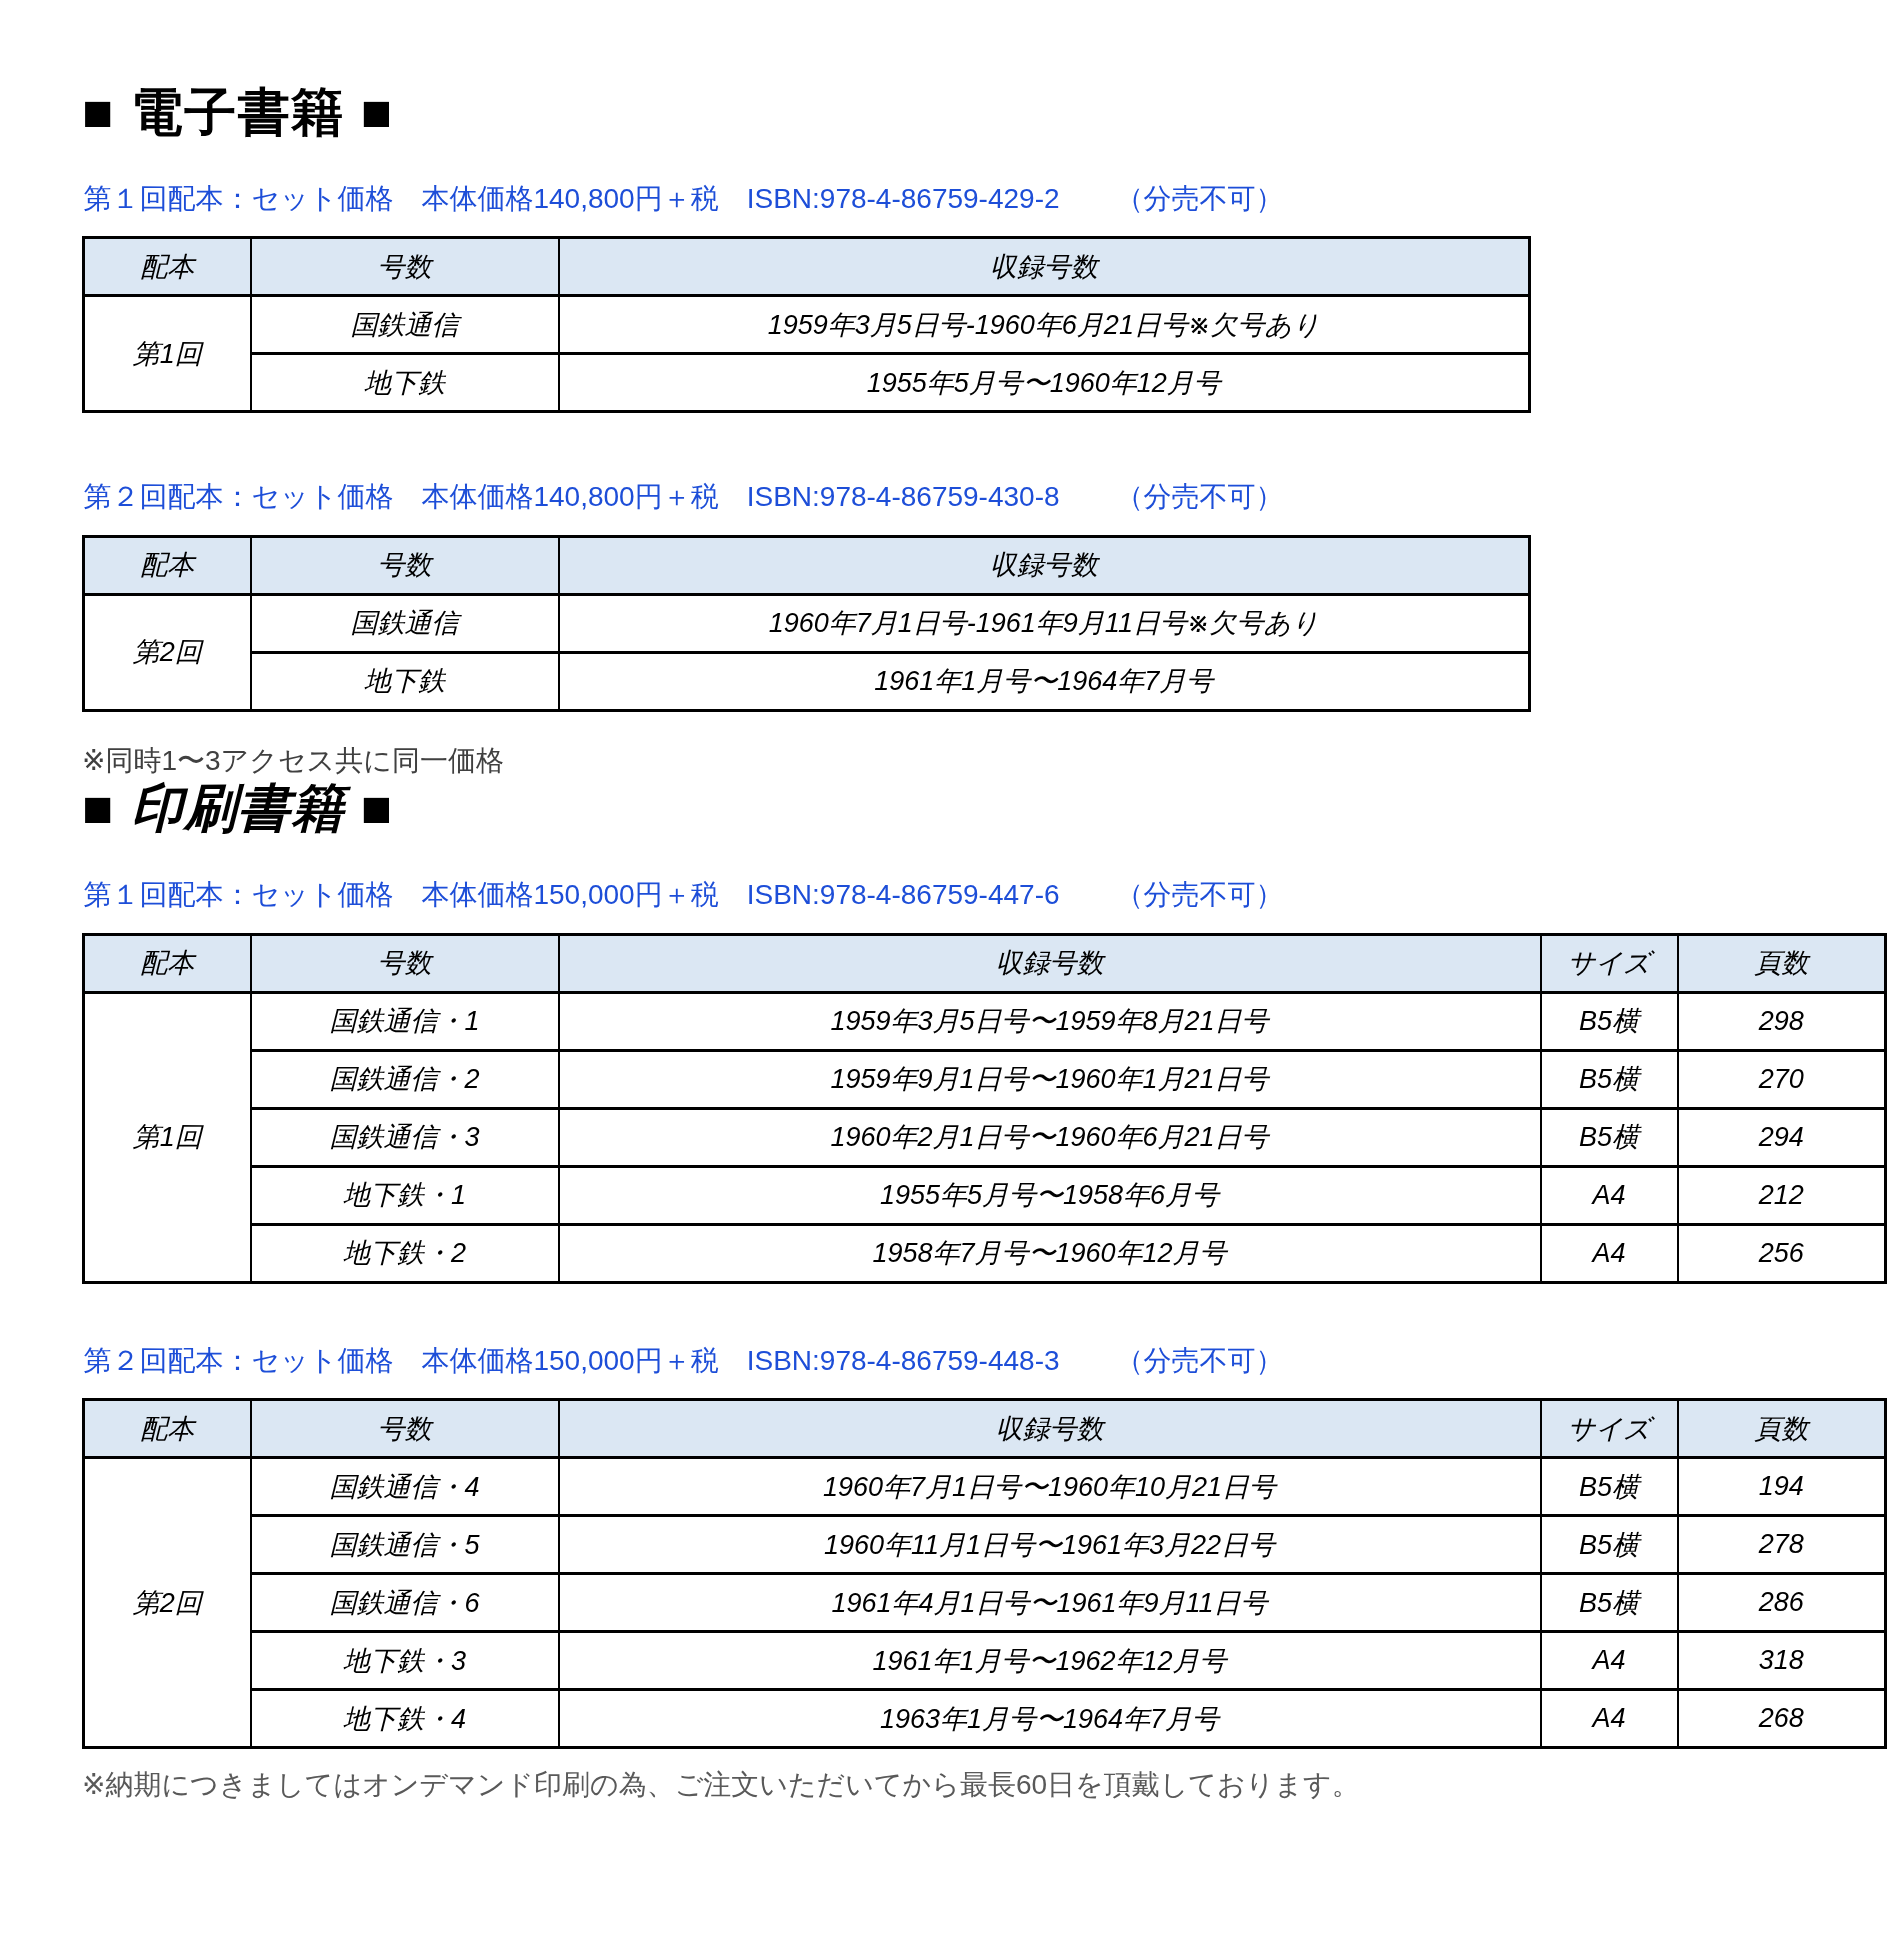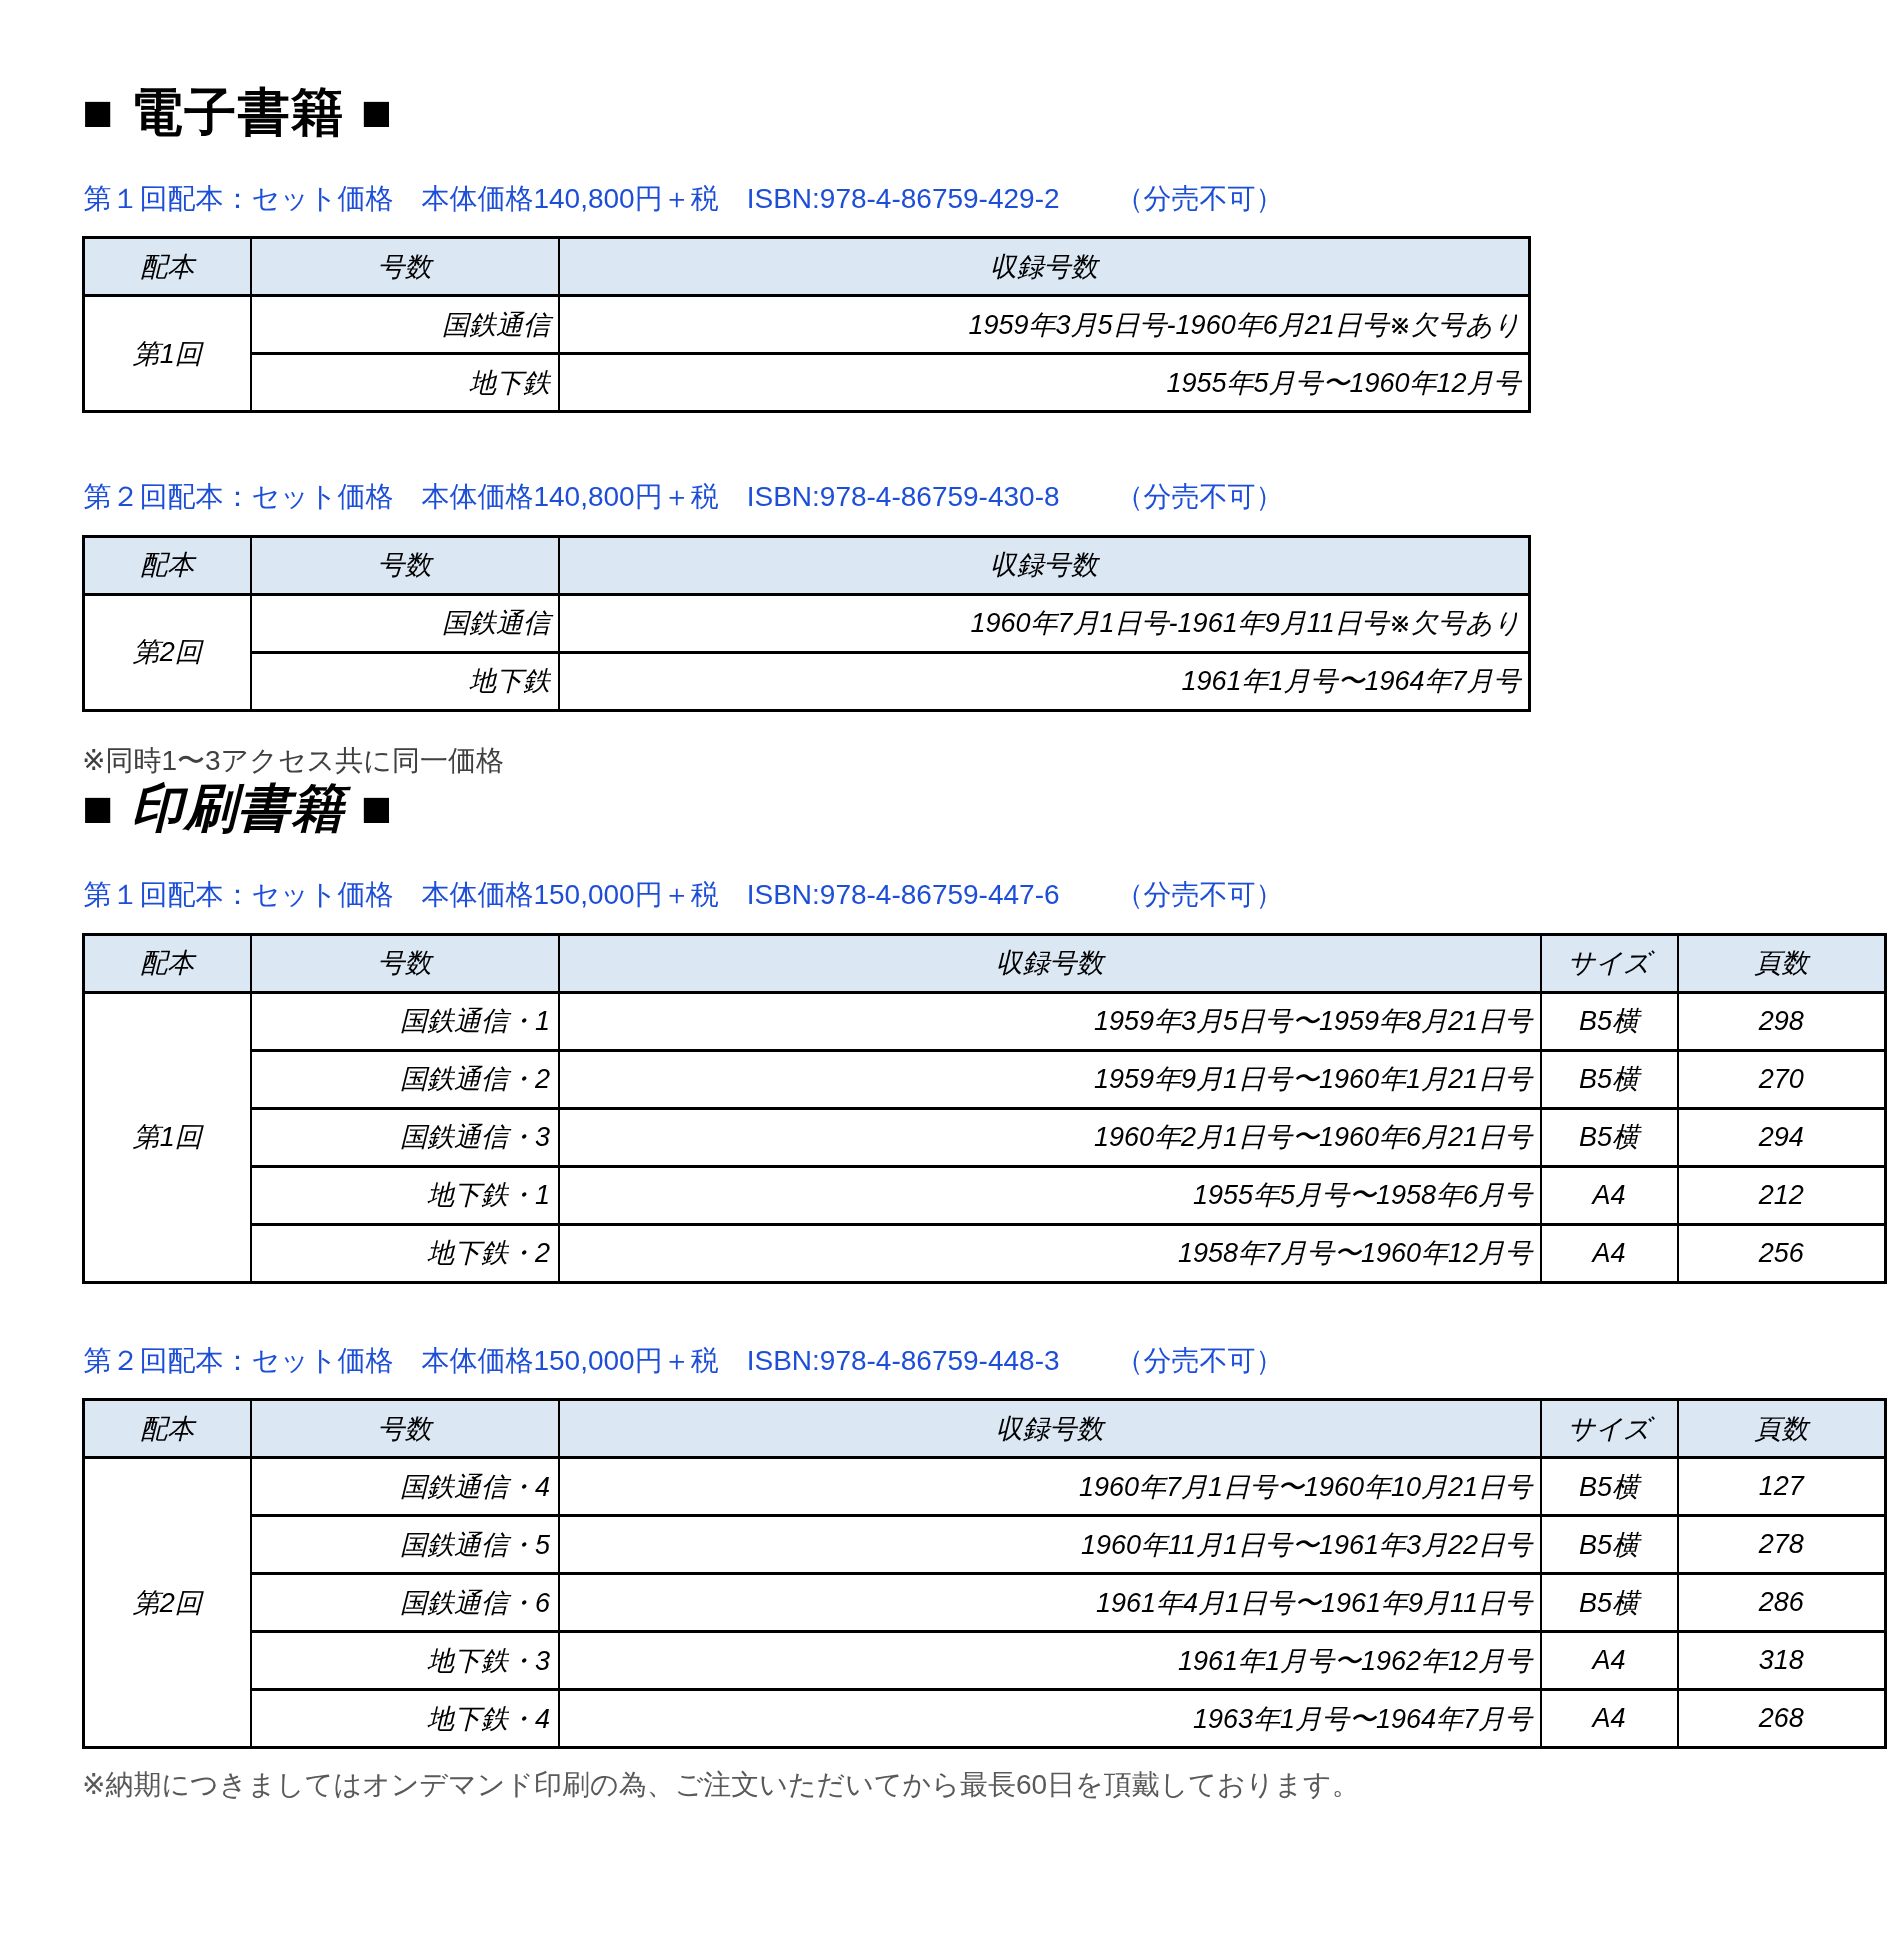--- a/index.html
+++ b/index.html
@@ -46,21 +46,21 @@
     vertical-align:middle;
     overflow:hidden;
     white-space:nowrap;
   }
   .tbl thead th{
     background:#dbe7f3;
     text-align:center;
     border-bottom-width:3.7px;
   }
   .tbl td.group{text-align:center;}
-  .tbl td.c1,.tbl td.c2{text-align:right;}
+  .tbl td.c1,.tbl td.c2{text-align:center;}
   .tbl td.c3,.tbl td.c4{text-align:center;}
   .note{
     font-size:28px;
     line-height:1.3;
     margin:31px 0 0 0;
     color:#404040;
   }
   .note--muted{color:#595959;}
   .note--tight{margin-top:18px;}
 </style>
@@ -202,21 +202,21 @@
             <th>サイズ</th>
             <th>頁数</th>
           </tr>
         </thead>
         <tbody>
           <tr>
             <td rowspan="5" class="group">第2回</td>
             <td class="c1">国鉄通信・4</td>
             <td class="c2">1960年7月1日号〜1960年10月21日号</td>
             <td class="c3">B5横</td>
-            <td class="c4">127</td>
+            <td class="c4">194</td>
           </tr>
           <tr>
             <td class="c1">国鉄通信・5</td>
             <td class="c2">1960年11月1日号〜1961年3月22日号</td>
             <td class="c3">B5横</td>
             <td class="c4">278</td>
           </tr>
           <tr>
             <td class="c1">国鉄通信・6</td>
             <td class="c2">1961年4月1日号〜1961年9月11日号</td>

